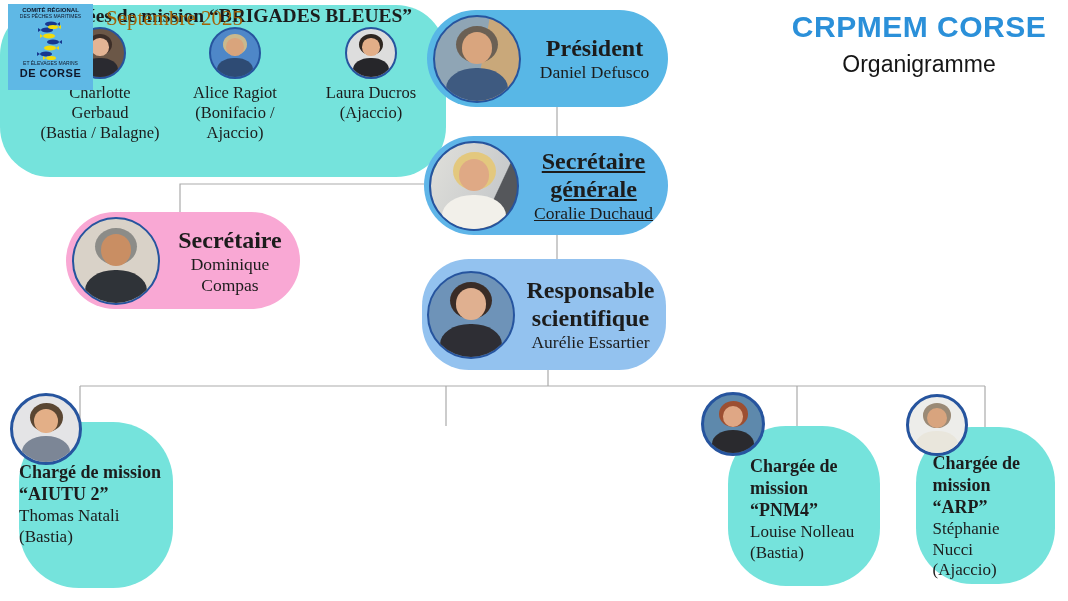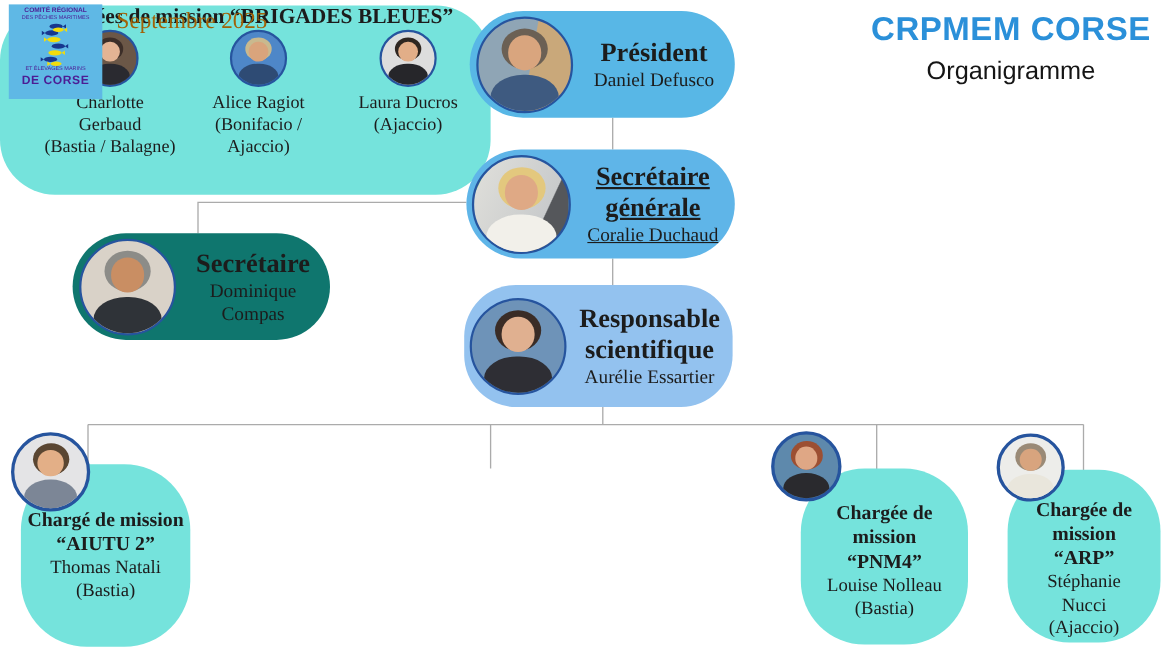--- a/index.html
+++ b/index.html
@@ -2,21 +2,21 @@
 <html><head>
 <meta charset="utf-8">
 <style>
   html,body{margin:0;padding:0;background:#fff;}
   #stage{position:relative;width:1068px;height:601px;background:#ffffff;overflow:hidden;
          font-family:"Liberation Serif","DejaVu Serif",serif;color:#1c1c1c;}
   
   svg.lines{position:absolute;left:0;top:0;z-index:0;}
   
   .logo{position:absolute;left:8px;top:4px;width:85px;height:86px;background:#5FB8E5;
-        text-align:center;color:#4c1d95;line-height:1.1;z-index:2;}
+        text-align:center;color:#0f172a;line-height:1.1;z-index:2;}
   .logo .l1{font-family:"Liberation Sans",sans-serif;font-weight:bold;font-size:6px;padding-top:3px;}
   .logo .l2{font-family:"Liberation Sans",sans-serif;font-size:5px;}
   .logo .l3{font-family:"Liberation Sans",sans-serif;font-size:5px;}
   .logo .l4{font-family:"Liberation Sans",sans-serif;font-weight:bold;font-size:11px;letter-spacing:.5px;}
   .logo svg{display:block;margin:0 auto;}
   .date{position:absolute;left:106px;top:6px;font-size:21px;color:#a16207;z-index:2;}
   .titleblock{position:absolute;left:778px;top:10px;width:282px;text-align:center;z-index:2;
               font-family:"Liberation Sans",sans-serif;}
   .titleblock .big{font-size:30px;font-weight:bold;color:#2B90D9;letter-spacing:.5px;}
   .titleblock .sub{font-size:23px;color:#151515;margin-top:7px;}
@@ -40,28 +40,28 @@
   
   .pill{position:absolute;display:flex;align-items:center;z-index:1;}
   .pill .txt{flex:1;text-align:center;line-height:1.18;}
   .pill .t{font-weight:bold;font-size:24px;}
   .pill .n{font-size:17.5px;}
   #card-president {left:427px;top:10px;width:241px;height:97px;border-radius:49px;background:#58B7E6;}
   #card-president .avatar{width:88px;height:88px;margin-left:6px;}
   #card-sg        {left:424px;top:136px;width:244px;height:99px;border-radius:50px;background:#5FB5E8;text-decoration:underline;}
   #card-sg .avatar{width:90px;height:90px;margin-left:5px;}
   #card-sg .txt,#card-resp .txt{max-width:150px;margin:0 auto;}
-  #card-secretaire{left:66px;top:212px;width:234px;height:97px;border-radius:49px;background:#0f766e;align-items:center;}
+  #card-secretaire{left:66px;top:212px;width:234px;height:97px;border-radius:49px;background:#f9a8d4;align-items:center;}
   #card-secretaire .avatar{width:88px;height:88px;margin-left:6px;}
   #card-secretaire .txt{max-width:118px;margin:0 auto;}
   #card-resp      {left:422px;top:259px;width:244px;height:111px;border-radius:47px;background:#93C2EF;}
   #card-resp .avatar{width:88px;height:88px;margin-left:5px;}
   
   .mission{position:absolute;z-index:2;}
-  .blob{position:absolute;background:#75E3DC;text-align:center;line-height:1.22;}
+  .blob{position:absolute;background:#75E3DC;text-align:left;line-height:1.22;}
   .blob .t{font-weight:bold;font-size:18px;}
   .blob .n,.blob .loc{font-size:17px;}
   #card-aiutu{left:10px;top:393px;width:164px;height:200px;}
   #card-aiutu .avatar{width:72px;height:72px;border-width:3px;}
   #card-aiutu .blob{left:9px;top:29px;width:154px;height:166px;border-radius:60px;padding-top:40px;box-sizing:border-box;}
   #card-brigades{left:222px;top:424px;width:446px;height:172px;background:#75E3DC;border-radius:50px;z-index:1;}
   #card-brigades .bt{font-weight:bold;font-size:19.5px;text-align:center;margin-top:5px;}
   #card-brigades .member{position:absolute;top:27px;width:120px;text-align:center;font-size:16.5px;line-height:1.22;}
   #card-brigades .member .avatar{width:52px;height:52px;margin:0 auto 4px auto;}
   #m-charlotte{left:40px;} #m-alice{left:175px;} #m-laura{left:311px;}

